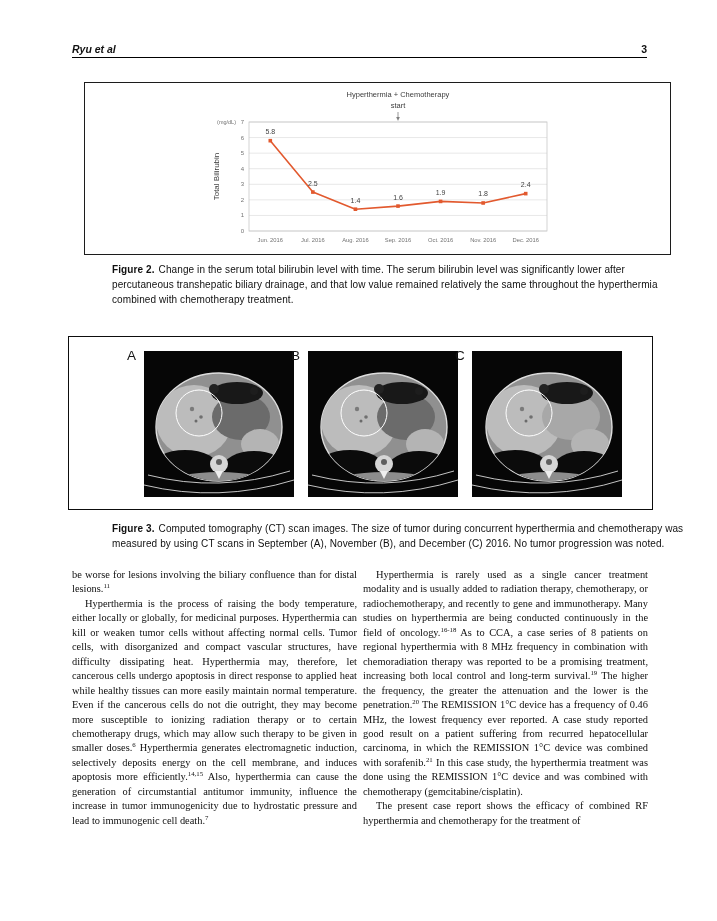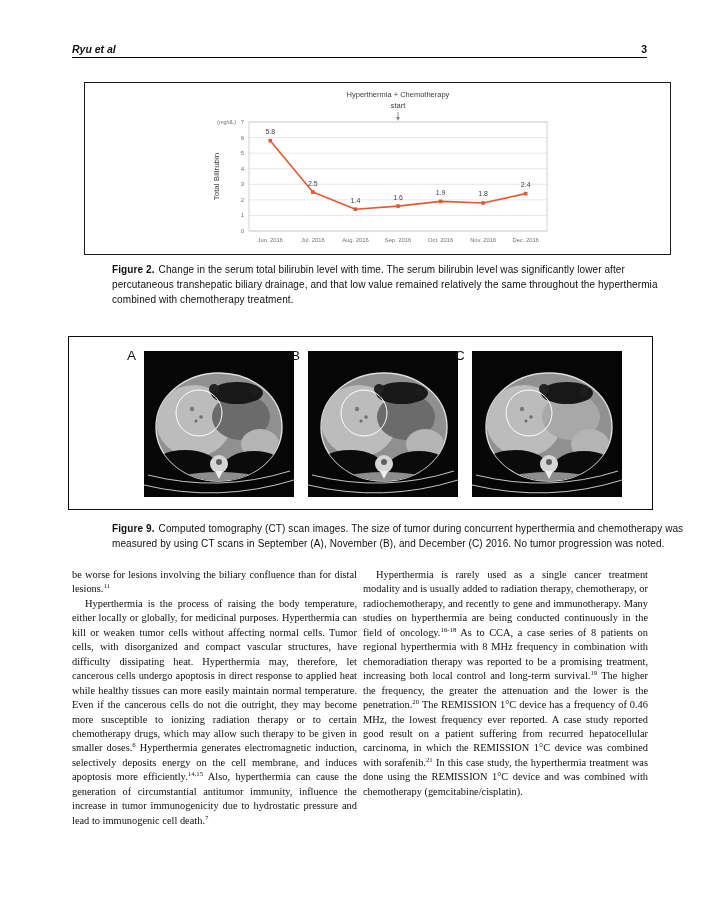--- a/index.html
+++ b/index.html
@@ -190,21 +190,22 @@
           <circle cx="59" cy="66" r="1.8" fill="#707070"></circle>
           <circle cx="54" cy="70" r="1.5" fill="#6a6a6a"></circle>
         </g>
         <circle cx="57" cy="62" r="23" fill="none" stroke="#ffffff" stroke-width="1"></circle>
         <path d="M4,124 Q77,142 146,120" fill="none" stroke="#d9d9d9" stroke-width="0.9"></path>
         <path d="M0,134 Q77,152 150,129" fill="none" stroke="#d9d9d9" stroke-width="0.9"></path>
       </svg>
   </div>
 </div>
 
-<div class="caption cap3"><span class="cap-label">Figure 9.</span><span>Computed tomography (CT) scan images. The size of tumor during concurrent hyperthermia and chemotherapy was measured by using CT scans in September (A), November (B), and December (C) 2016. No tumor progression was noted.</span></div>
+<div class="caption cap3"><span class="cap-label">Figure 3.</span><span>Computed tomography (CT) scan images. The size of tumor during concurrent hyperthermia and chemotherapy was measured by using CT scans in September (A), November (B), and December (C) 2016. No tumor progression was noted.</span></div>
 
 <div class="column col-left">
     <p>be worse for lesions involving the biliary confluence than for distal lesions.<sup>11</sup></p>
     <p class="indent">Hyperthermia is the process of raising the body temperature, either locally or globally, for medicinal purposes. Hyperthermia can kill or weaken tumor cells without affecting normal cells. Tumor cells, with disorganized and compact vascular structures, have difficulty dissipating heat. Hyperthermia may, therefore, let cancerous cells undergo apoptosis in direct response to applied heat while healthy tissues can more easily maintain normal temperature. Even if the cancerous cells do not die outright, they may become more susceptible to ionizing radiation therapy or to certain chemotherapy drugs, which may allow such therapy to be given in smaller doses.<sup>6</sup> Hyperthermia generates electromagnetic induction, selectively deposits energy on the cell membrane, and induces apoptosis more efficiently.<sup>14,15</sup> Also, hyperthermia can cause the generation of circumstantial antitumor immunity, influence the increase in tumor immunogenicity due to hydrostatic pressure and lead to immunogenic cell death.<sup>7</sup></p>
   </div>
 <div class="column col-right">
     <p class="indent">Hyperthermia is rarely used as a single cancer treatment modality and is usually added to radiation therapy, chemotherapy, or radiochemotherapy, and recently to gene and immunotherapy. Many studies on hyperthermia are being conducted continuously in the field of oncology.<sup>16-18</sup> As to CCA, a case series of 8 patients on regional hyperthermia with 8 MHz frequency in combination with chemoradiation therapy was reported to be a promising treatment, increasing both local control and long-term survival.<sup>19</sup> The higher the frequency, the greater the attenuation and the lower is the penetration.<sup>20</sup> The REMISSION 1°C device has a frequency of 0.46 MHz, the lowest frequency ever reported. A case study reported good result on a patient suffering from recurred hepatocellular carcinoma, in which the REMISSION 1°C device was combined with sorafenib.<sup>21</sup> In this case study, the hyperthermia treatment was done using the REMISSION 1°C device and was combined with chemotherapy (gemcitabine/cisplatin).</p>
+    <p class="indent">The present case report shows the efficacy of combined RF hyperthermia and chemotherapy for the treatment of</p>
   </div>
 
 </body></html>

